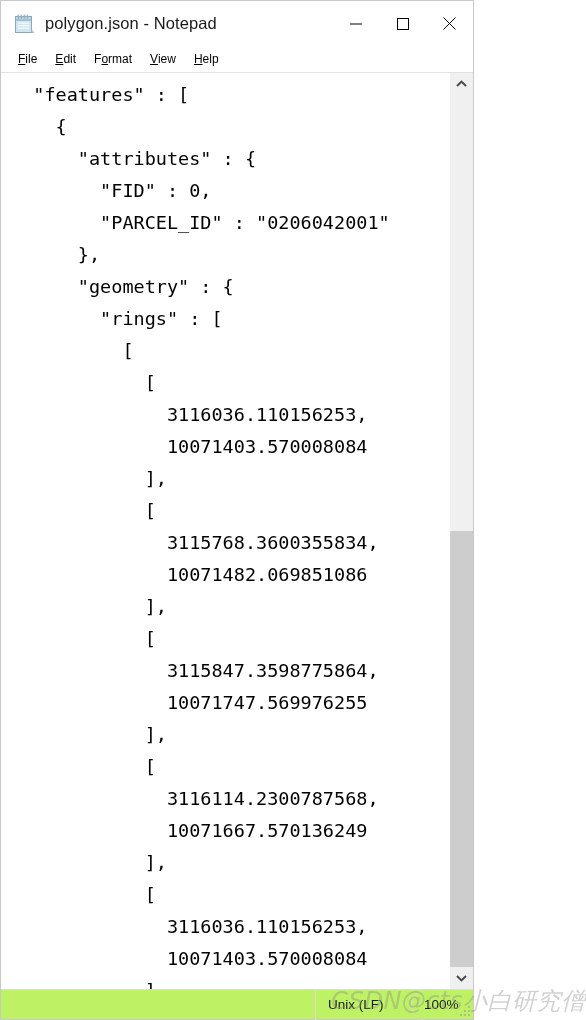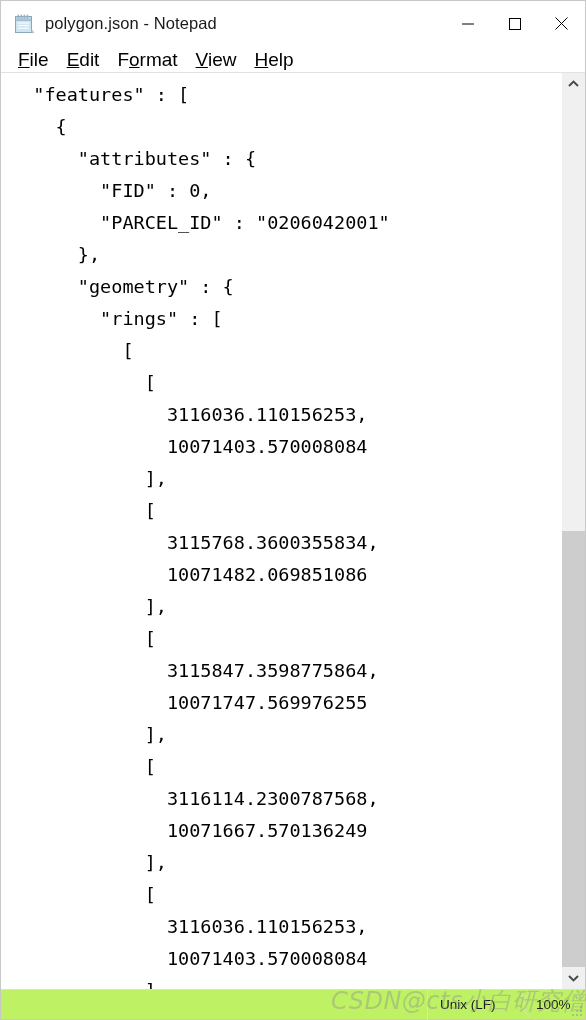--- a/index.html
+++ b/index.html
@@ -7,21 +7,21 @@
   html, body {
     width: 586px;
     height: 1020px;
     overflow: hidden;
     background: #ffffff;
     font-family: "Liberation Sans", sans-serif;
   }
 
   #window {
     position: relative;
-    width: 586px;
+    width: 474px;
     height: 1020px;
     background: #ffffff;
     border: 1px solid #c8c8c8;
     display: flex;
     flex-direction: column;
   }
 
   
   #titlebar {
     height: 45px;
@@ -74,21 +74,21 @@
     height: 27px;
     flex: 0 0 27px;
     background: #ffffff;
     display: flex;
     align-items: center;
     padding-left: 8px;
     border-bottom: 1px solid #e2e2e2;
   }
 
   .menu-item {
-    font-size: 19px;
+    font-size: 12px;
     color: #000000;
     padding: 0 9px;
     white-space: nowrap;
     cursor: default;
     line-height: 27px;
   }
 
   .menu-item .ak { text-decoration: underline; }
 
   

